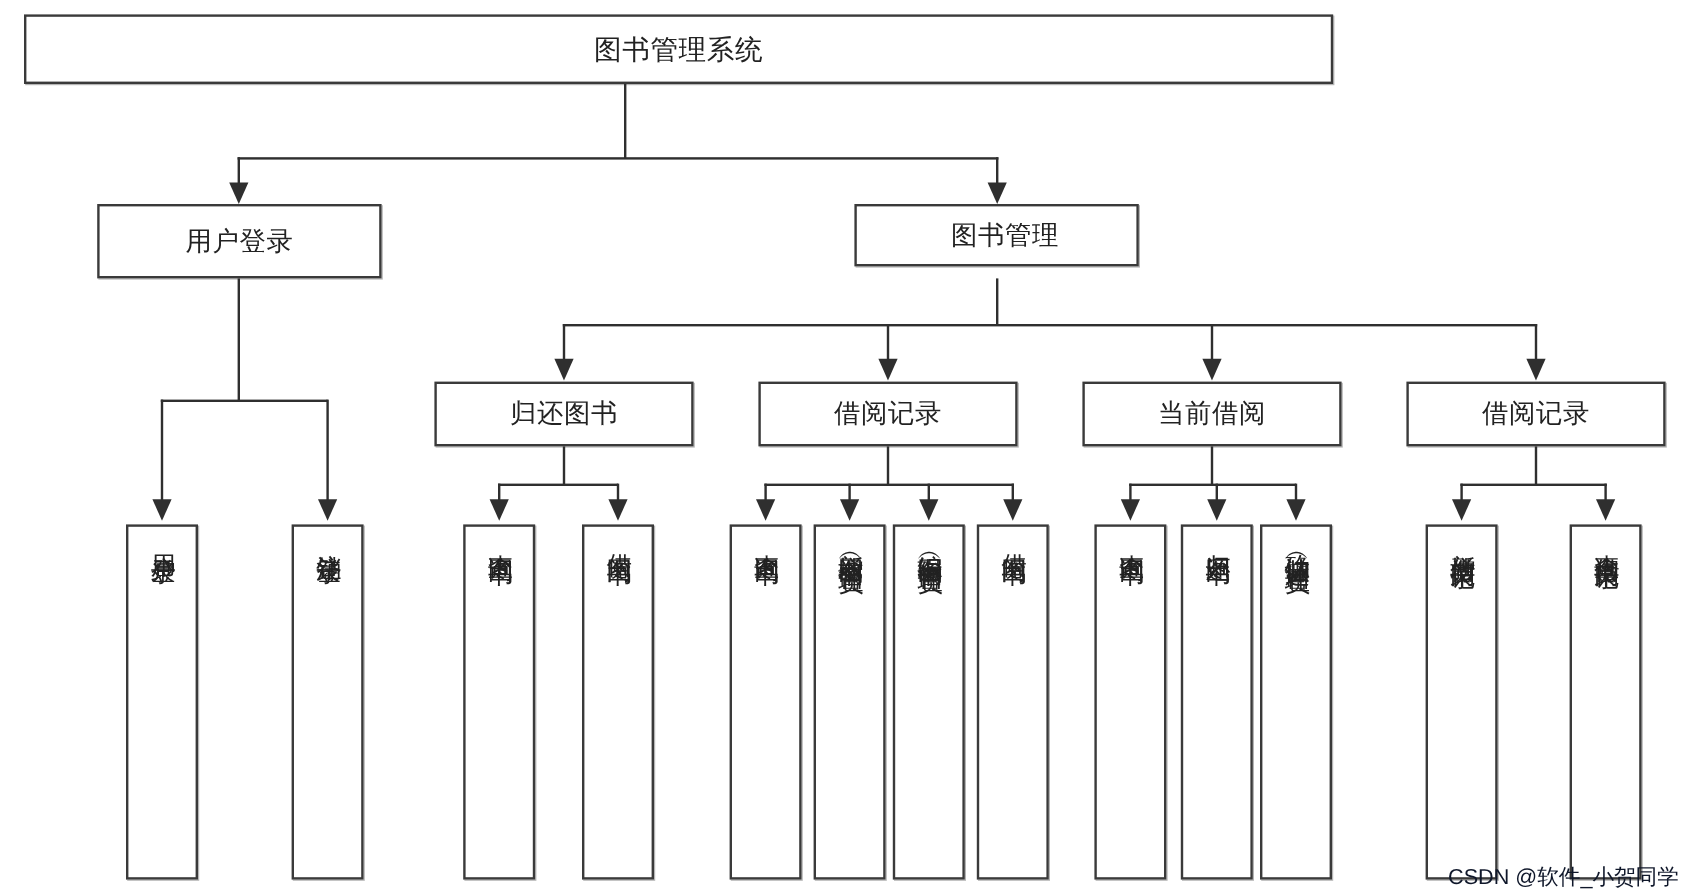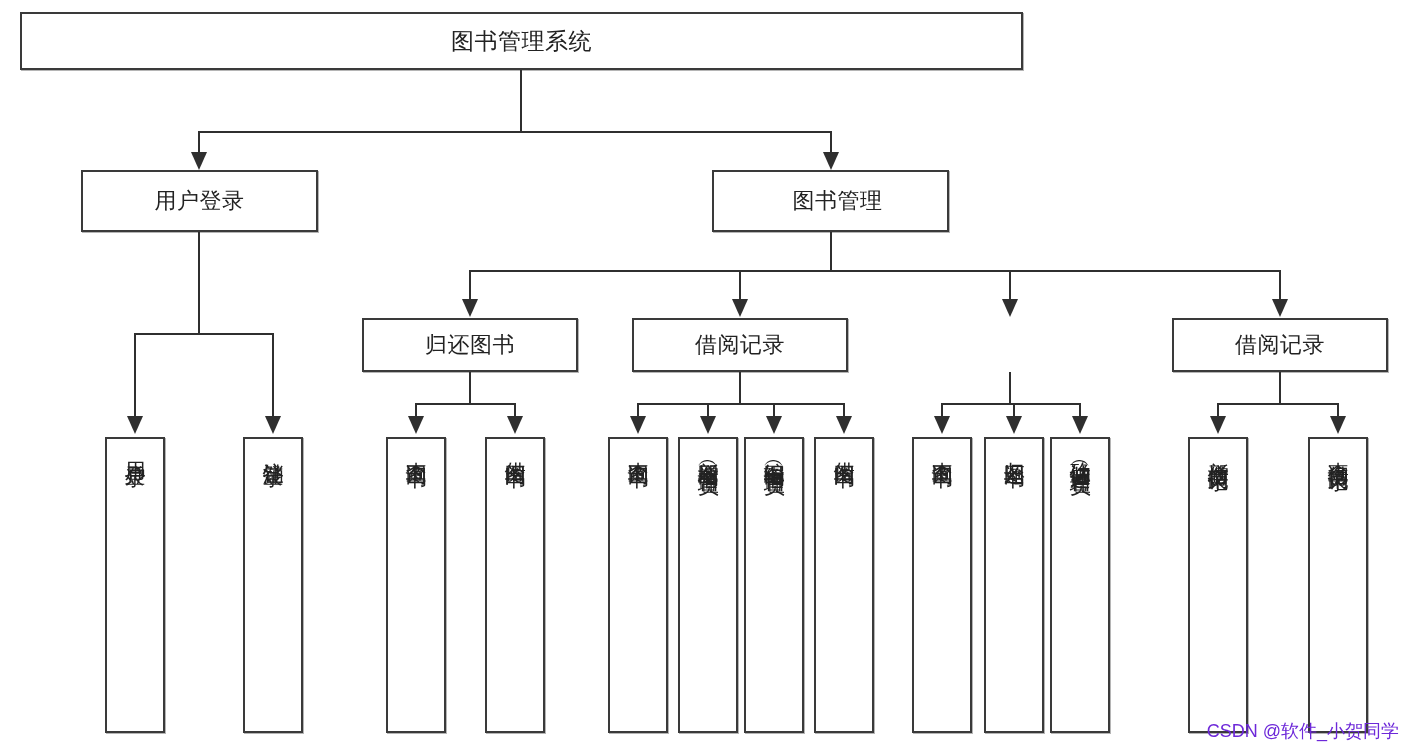--- a/index.html
+++ b/index.html
@@ -66,46 +66,46 @@
     border-right: 8px solid transparent;
     border-top: 18px solid #2f2f2f;
   }
 
   
   #watermark {
     position: absolute;
     right: 6px;
     bottom: 4px;
     font-size: 18px;
-    color: #6d28d9;
+    color: #0f172a;
     white-space: nowrap;
     user-select: none;
   }
 </style>
 </head>
 <body>
 
 <div id="canvas">
 
-  <div class="node root" style="left:20px; top:12px; width:1003px; height:58px;">
+  <div class="node root" style="left:20px; top:12px; width:1091px; height:58px;">
     <span>图书管理系统</span>
   </div>
 
   <div class="vline" style="left:520px; top:70px;  height:62px;"></div>
   <div class="hline" style="left:198px; top:131px; width:634px;"></div>
   <div class="vline" style="left:198px; top:131px; height:24px;"></div>
   <div class="arrow" style="left:191px; top:152px;"></div>
   <div class="vline" style="left:830px; top:131px; height:24px;"></div>
   <div class="arrow" style="left:823px; top:152px;"></div>
 
   <div class="node level2" style="left:81px; top:170px; width:237px; height:62px;">
     <span>用户登录</span>
   </div>
 
-  <div class="node level2" style="left:712px; top:170px; width:237px; height:62px;padding-left:14px;">
+  <div class="node level2" style="left:712px; top:170px; width:237px; height:52px;padding-left:14px;">
     <span>图书管理</span>
   </div>
 
   <div class="vline" style="left:198px; top:232px; height:102px;"></div>
   <div class="hline" style="left:134px; top:333px; width:139px;"></div>
   <div class="vline" style="left:134px; top:333px; height:85px;"></div>
   <div class="arrow" style="left:127px; top:416px;"></div>
   <div class="vline" style="left:272px; top:333px; height:85px;"></div>
   <div class="arrow" style="left:265px; top:416px;"></div>
 
@@ -119,20 +119,23 @@
   <div class="arrow" style="left:1002px; top:299px;"></div>
   <div class="vline" style="left:1279px; top:270px; height:30px;"></div>
   <div class="arrow" style="left:1272px; top:299px;"></div>
 
   <div class="node level3" style="left:362px; top:318px; width:216px; height:54px;">
     <span>归还图书</span>
   </div>
   <div class="node level3" style="left:632px; top:318px; width:216px; height:54px;">
     <span>借阅记录</span>
   </div>
+  <div class="node level3" style="left:902px; top:318px; width:216px; height:54px;">
+    <span>当前借阅</span>
+  </div>
   <div class="node level3" style="left:1172px; top:318px; width:216px; height:54px;">
     <span>借阅记录</span>
   </div>
 
   <div class="vline" style="left:469px; top:372px; height:32px;"></div>
   <div class="hline" style="left:415px; top:403px; width:100px;"></div>
   <div class="vline" style="left:415px; top:403px; height:15px;"></div>
   <div class="arrow" style="left:408px; top:416px;"></div>
   <div class="vline" style="left:514px; top:403px; height:15px;"></div>
   <div class="arrow" style="left:507px; top:416px;"></div>

